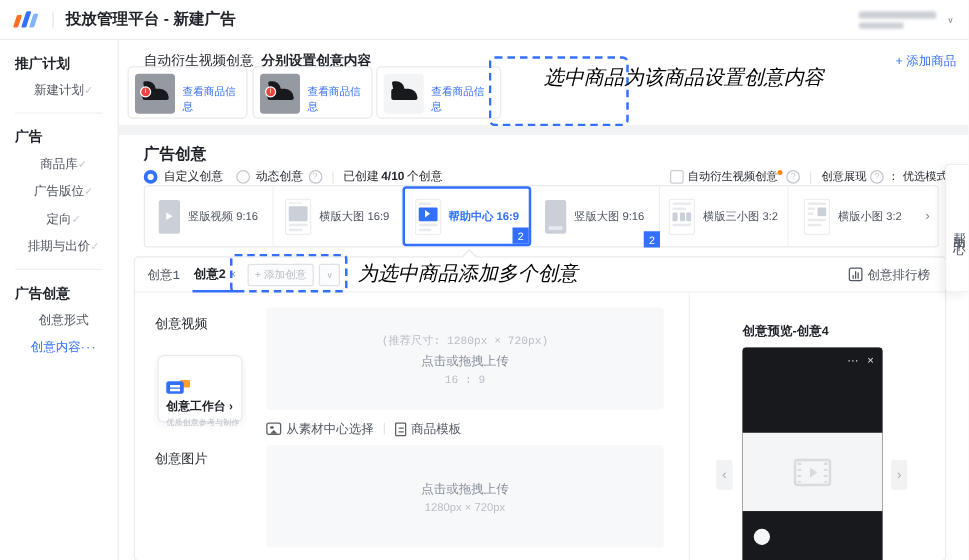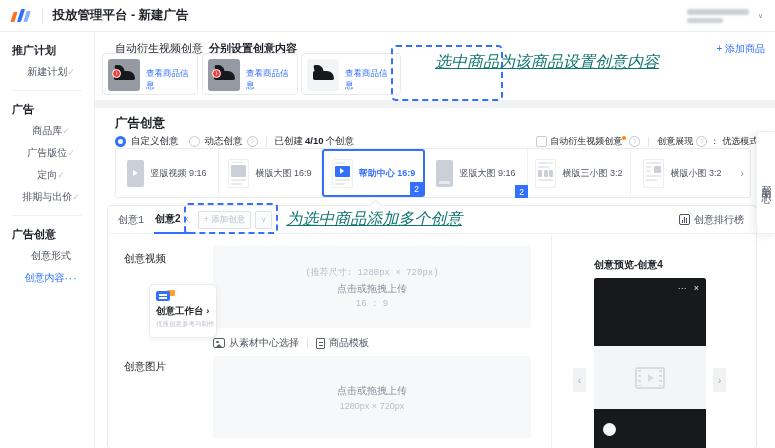--- a/index.html
+++ b/index.html
@@ -46,21 +46,21 @@
   .shoe::before { content:""; position:absolute; left:1px; top:-6px; width:9px; height:7px;
                   background:#17191d; border-radius:2px 5px 0 0; transform:skewX(12deg); }
   .rbadge { position:absolute; left:4px; top:10px; width:9px; height:9px; border-radius:50%;
             background:#f24141; border:1px solid #fff; color:#fff; font-size:6px; line-height:7px; text-align:center; }
   .ptext { display:flex; flex-direction:column; padding-top:1px; }
   .ptext .redact { height:5px; margin-bottom:3px; }
   .ptext .redact.blue { background:#a9c0e8; }
   .pview { font-size:8.5px; color:#3370ff; margin-top:2px; cursor:pointer; }
   .dash1 { position:absolute; left:296px; top:13px; width:112px; height:56px;
            border:2px dashed #3370ff; border-radius:5px; pointer-events:none; }
-  .ann { font-size:16px; font-style:italic; color:#0f766e; white-space:nowrap;text-decoration:underline; }
+  .ann { font-size:16px; font-style:italic; color:#000000; white-space:nowrap; }
   .ann1 { position:absolute; left:340px; top:20px; }
 
   
   .panel { position:absolute; left:95px; top:108px; width:680px; height:340px; background:#fff; z-index:2; }
   .c-title { position:absolute; left:20px; top:7px; font-size:12.5px; font-weight:700; }
   .radio-row { position:absolute; left:20px; top:27px; display:flex; align-items:center; font-size:9.5px; color:#1f2329; }
   .radio { width:11px; height:11px; border-radius:50%; background:#fff; flex:none; cursor:pointer; }
   .radio.on { border:3px solid #3370ff; }
   .radio.off { border:1px solid #c5cad1; }
   .rlbl { margin:0 10px 0 5px; }
@@ -126,22 +126,22 @@
                justify-content:center; gap:1px; padding:1.5px; }
   .rank-icon i { width:1.5px; background:#4e5560; display:block; }
 
   .tabbody { display:flex; height:215px; }
   .formcol { position:relative; width:443px; flex:none; }
   .flbl { position:absolute; left:16px; font-size:10.5px; color:#1f2329; }
   .upload { position:absolute; left:105px; width:318px; height:82px; background:#f7f8fa; border-radius:3px;
             display:flex; flex-direction:column; align-items:center; justify-content:center; gap:3px; cursor:pointer; }
   .u-sub { font-size:9px; color:#b9bec7; }
   .u-main { font-size:10px; color:#878e99; }
-  .wbcard { position:absolute; left:41px; top:50px; width:68px; height:54px; background:#fff; border:1px solid #e9ebee;
-            border-radius:5px; box-shadow:0 2px 6px rgba(31,35,41,.06); padding:6px 6px; cursor:pointer; }
+  .wbcard { position:absolute; left:18px; top:50px; width:68px; height:54px; background:#fff; border:1px solid #e9ebee;
+            border-radius:5px; box-shadow:0 2px 6px rgba(31,35,41,.06); padding:20px 6px; cursor:pointer; }
   .wbi { display:flex; }
   .wbi .b { width:14px; height:10px; background:#3370ff; border-radius:2px; position:relative; }
   .wbi .b::before { content:""; position:absolute; left:3px; top:3px; width:8px; height:1.5px; background:#fff;
                     box-shadow:0 3px 0 #fff; }
   .wbi .o { width:10px; height:8px; background:#ffa02e; border:1px solid #fff; border-radius:2px; margin-left:-4px; margin-top:-2px; }
   .wb-t { font-size:9.5px; font-weight:700; color:#1f2329; margin-top:4px; white-space:nowrap; }
   .wb-s { font-size:6.5px; color:#b9bec7; margin-top:2px; white-space:nowrap; }
   .mlinks { position:absolute; left:105px; top:102px; display:flex; align-items:center; font-size:10px; color:#4e5560; }
   .mlink { display:flex; align-items:center; gap:4px; cursor:pointer; }
   .pic-icon { width:12px; height:10px; border:1px solid #5a6068; border-radius:2px; position:relative; overflow:hidden; }

